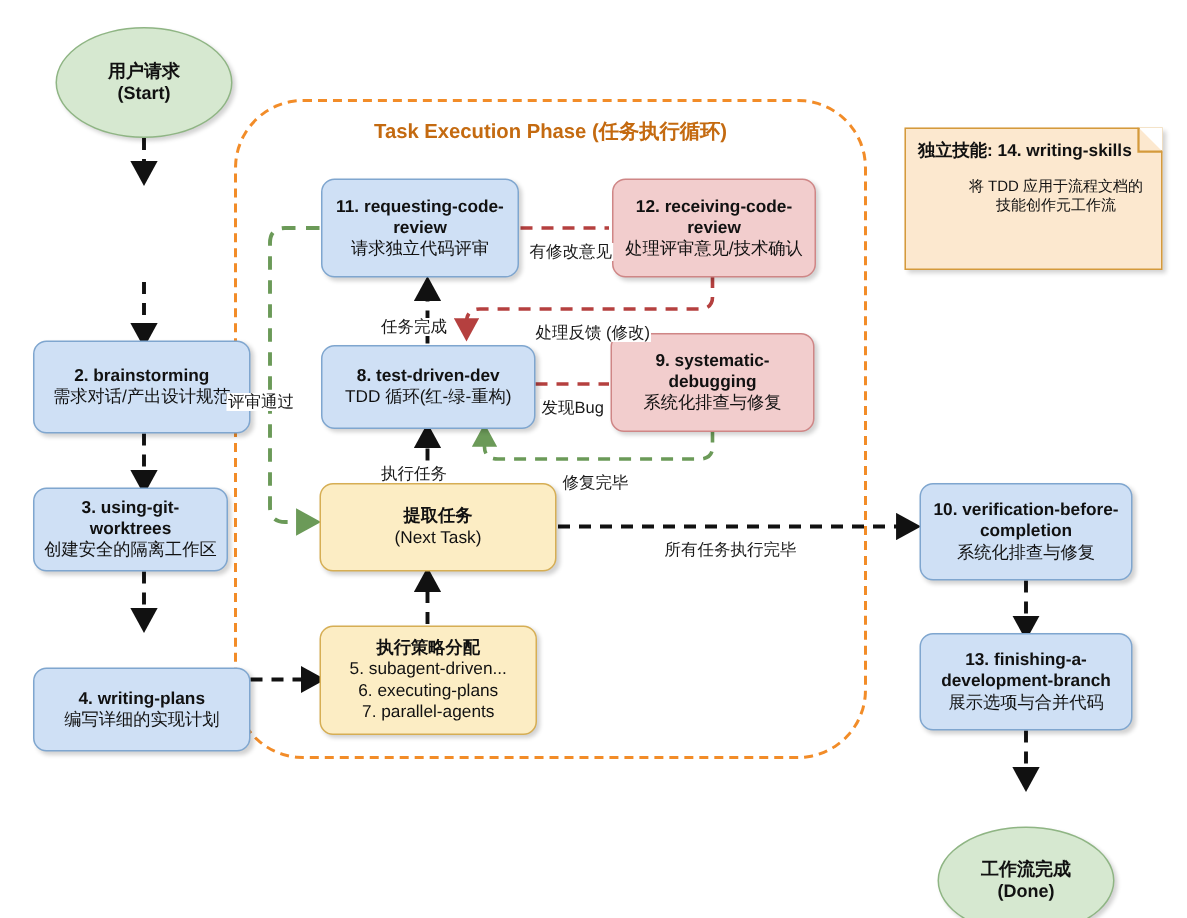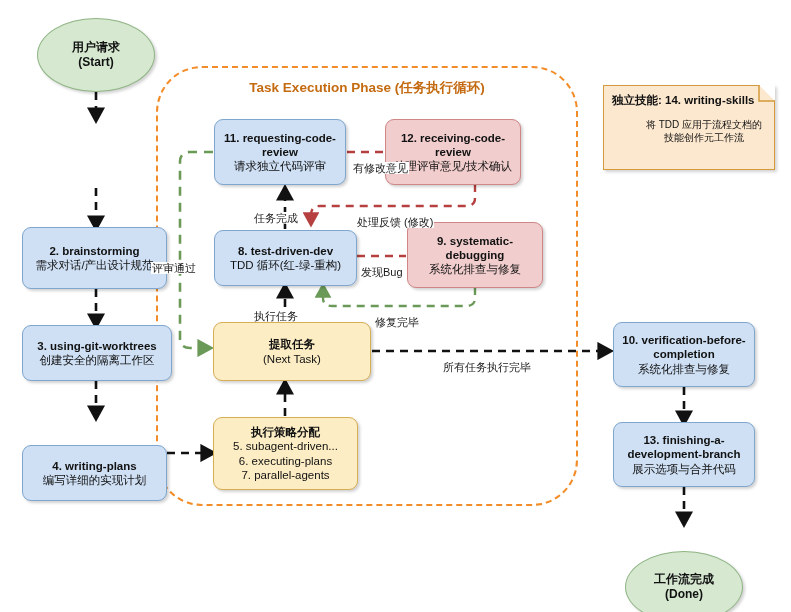--- a/index.html
+++ b/index.html
@@ -107,21 +107,21 @@
     color: #c46a10;
   }
   #phase-title .cn { font-weight: bold; }
 
   
   #note-box {
     position: absolute;
     left: 603px;
     top: 85px;
     width: 172px;
-    height: 85px;
+    height: 95px;
     background: #fce8cf;
     border: 1.5px solid #d49a3c;
     box-sizing: border-box;
     box-shadow: 2px 2px 3px rgba(0,0,0,0.18);
   }
   #note-fold {
     position: absolute;
     right: -1px;
     top: -1px;
     width: 0;
@@ -228,36 +228,36 @@
     <div class="ttl">用户请求</div>
     <div class="sub">(Start)</div>
   </div>
 
 
   <div class="node box-blue" style="left:22px; top:227px; width:145px; height:62px;">
     <div class="ttl">2. brainstorming</div>
     <div class="sub">需求对话/产出设计规范</div>
   </div>
 
-  <div class="node box-blue" style="left:22px; top:325px; width:150px; height:56px;text-align:right;">
+  <div class="node box-blue" style="left:22px; top:325px; width:130px; height:56px;">
     <div class="ttl">3. using-git-worktrees</div>
     <div class="sub">创建安全的隔离工作区</div>
   </div>
 
   <div class="node box-blue" style="left:22px; top:417px; width:145px; height:56px;margin-top:28px;">
     <div class="ttl">4. writing-plans</div>
     <div class="sub">编写详细的实现计划</div>
   </div>
 
   <div class="node box-blue" style="left:214px; top:119px; width:132px; height:66px;">
     <div class="ttl">11. requesting-code-review</div>
     <div class="sub">请求独立代码评审</div>
   </div>
 
-  <div class="node box-red" style="left:385px; top:119px; width:136px; height:66px;">
+  <div class="node box-red" style="left:408px; top:119px; width:136px; height:66px;">
     <div class="ttl">12. receiving-code-review</div>
     <div class="sub">处理评审意见/技术确认</div>
   </div>
 
   <div class="node box-blue" style="left:214px; top:230px; width:143px; height:56px;">
     <div class="ttl">8. test-driven-dev</div>
     <div class="sub">TDD 循环(红-绿-重构)</div>
   </div>
 
   <div class="node box-red" style="left:407px; top:222px; width:136px; height:66px;">

